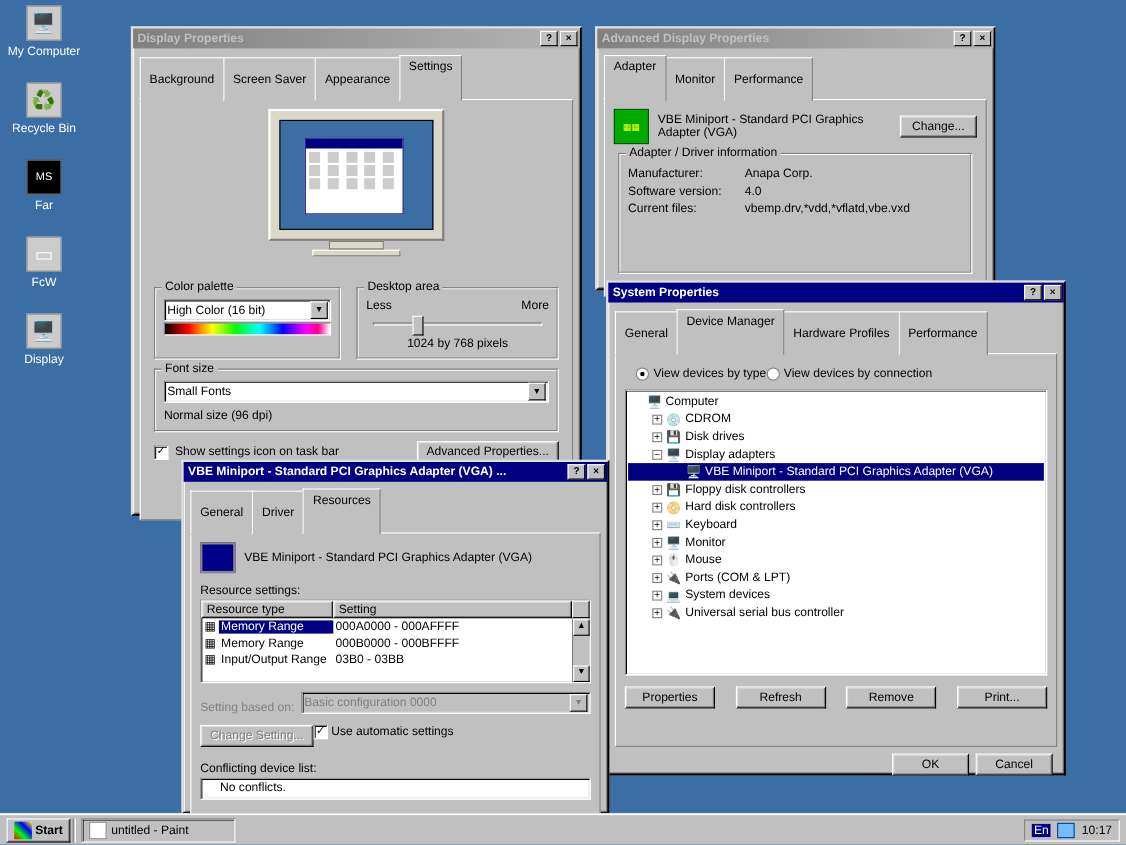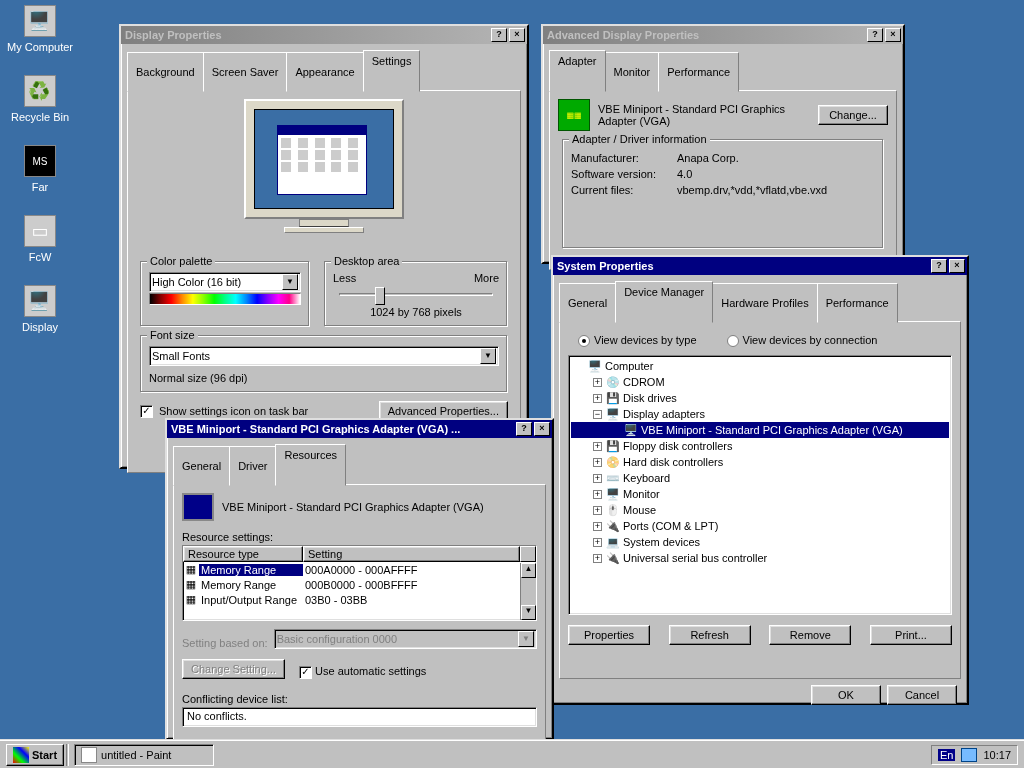--- a/index.html
+++ b/index.html
@@ -203,21 +203,21 @@
     <span class="t-btn">?</span>
     <span class="t-btn">×</span>
   </div>
   <div class="tabs">
     <div class="tab">General</div>
     <div class="tab active">Device Manager</div>
     <div class="tab">Hardware Profiles</div>
     <div class="tab">Performance</div>
   </div>
   <div class="tab-body" style="height:358px">
-    <div style="display:flex;gap:30px;margin:4px 0 8px 10px">
+    <div style="display:flex;margin:4px 0 8px 10px">
       <label><span class="radio checked"></span><span>View devices by type</span></label>
       <label><span class="radio"></span><span>View devices by connection</span></label>
     </div>
     <div class="sunken tree" style="height:260px" id="device-tree">
         <div class="tree-row" style="padding-left: 4px;">
           <span style="width:12px;display:inline-block"></span>
           <span class="tree-ico">🖥️</span>
           <span>Computer</span>
         </div>
         <div class="tree-row" style="padding-left: 22px;">
@@ -342,26 +342,26 @@
         <div style="position:absolute;bottom:0;width:100%;height:15px;background:#c0c0c0;border:1px solid;border-color:#fff #000 #000 #fff;text-align:center;font-size:8px">▼</div>
       </div>
     </div>
     <div style="display:flex;align-items:flex-end;gap:6px;margin-top:8px">
       <span class="disabled">Setting based on:</span>
       <div class="dropdown disabled" style="flex:1;background:#c0c0c0">
         <span class="dd-text">Basic configuration 0000</span>
         <span class="dd-arrow">▼</span>
       </div>
     </div>
-    <div style="display:flex;align-items:flex-end;gap:14px;margin-top:10px">
+    <div style="display:flex;align-items:flex-start;margin-top:10px">
       <span class="btn disabled-btn">Change Setting...</span>
       <label><span class="checkbox">✓</span> <span>Use automatic settings</span></label>
     </div>
     <div style="margin-top:14px">Conflicting device list:</div>
-    <div class="sunken" style="height:20px;padding:2px 4px;margin-top:2px"><span>No conflicts.</span></div>
+    <div class="sunken" style="height:20px;padding:2px 17px;margin-top:2px"><span>No conflicts.</span></div>
   </div>
 </div>
 
 <div class="taskbar">
   <div class="start-btn">
     <span style="width:16px;height:16px;background:linear-gradient(45deg,#f00,#0f0,#00f,#ff0);margin-right:3px"></span>
     <span>Start</span>
   </div>
   <div style="width:3px;height:22px;border-left:1px solid #808080;border-right:1px solid #fff;margin:0 2px"></div>
   <div class="task-btn">

